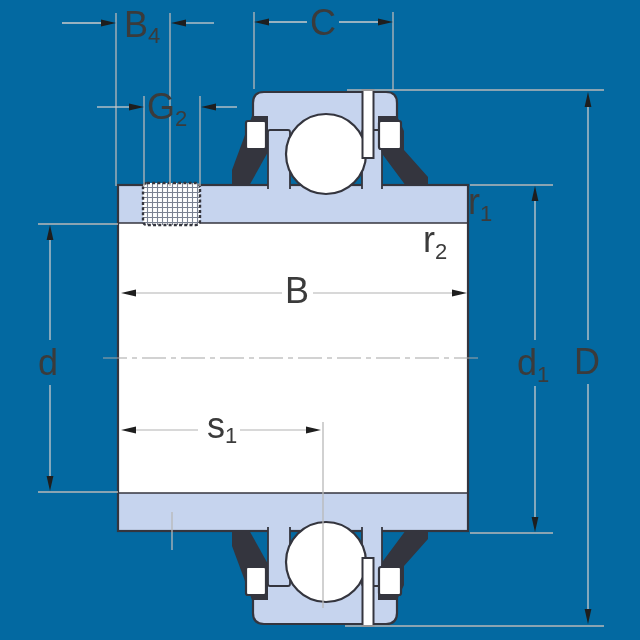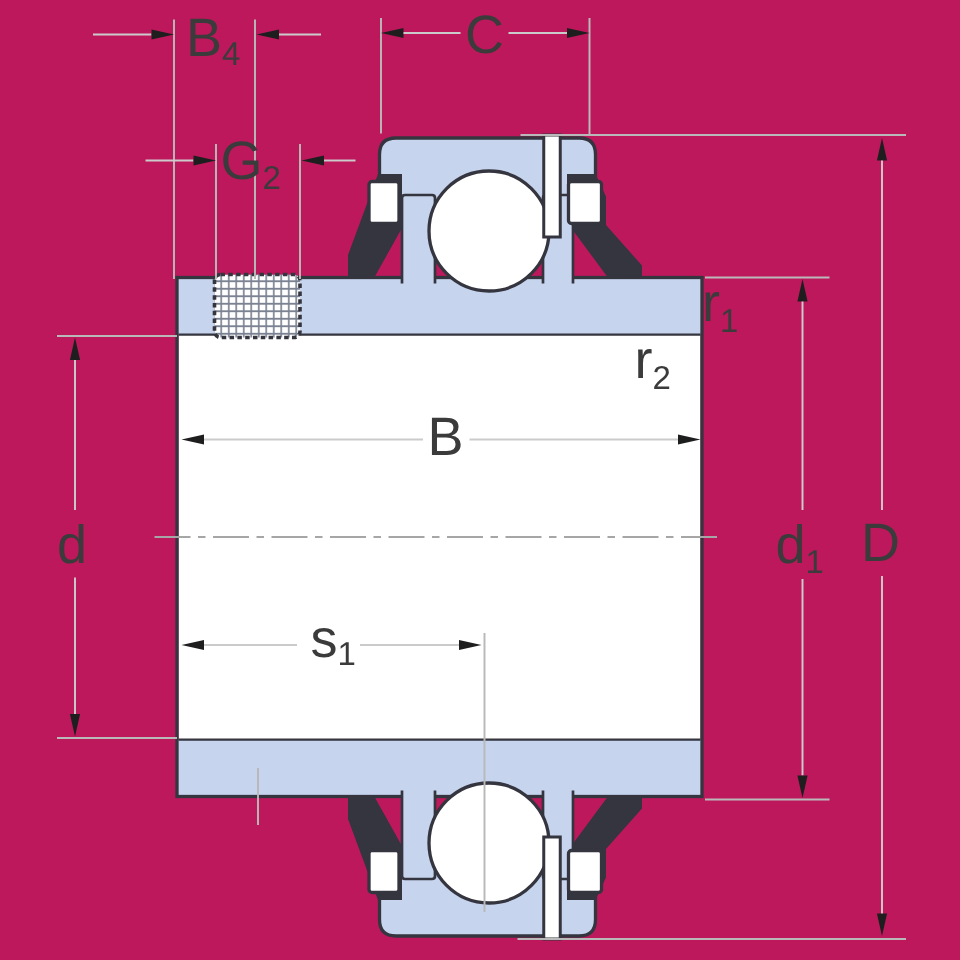--- a/index.html
+++ b/index.html
@@ -1,16 +1,16 @@
 <!DOCTYPE html>
 <html><head>
 <meta charset="utf-8">
 <style>
   html,body{margin:0;padding:0;width:640px;height:640px;background:#ffffff;overflow:hidden;}
-  .canvas{position:relative;width:640px;height:640px;background:#be185d;}
+  .canvas{position:relative;width:640px;height:640px;background:#0369a1;}
   svg{display:block;}
   
   .fill-part{fill:#C6D4EE;}
   .stroke-part{stroke:#34353E;}
   .outline{fill:none;stroke:#34353E;stroke-width:2.2;}
   .thin-edge{stroke:#34353E;stroke-width:1.5;}
   .seal{fill:#34353E;stroke:none;}
   .lip{fill:#ffffff;stroke:#34353E;stroke-width:2.2;}
   
   .ext{stroke:#B9B9B9;stroke-width:1.3;fill:none;}

